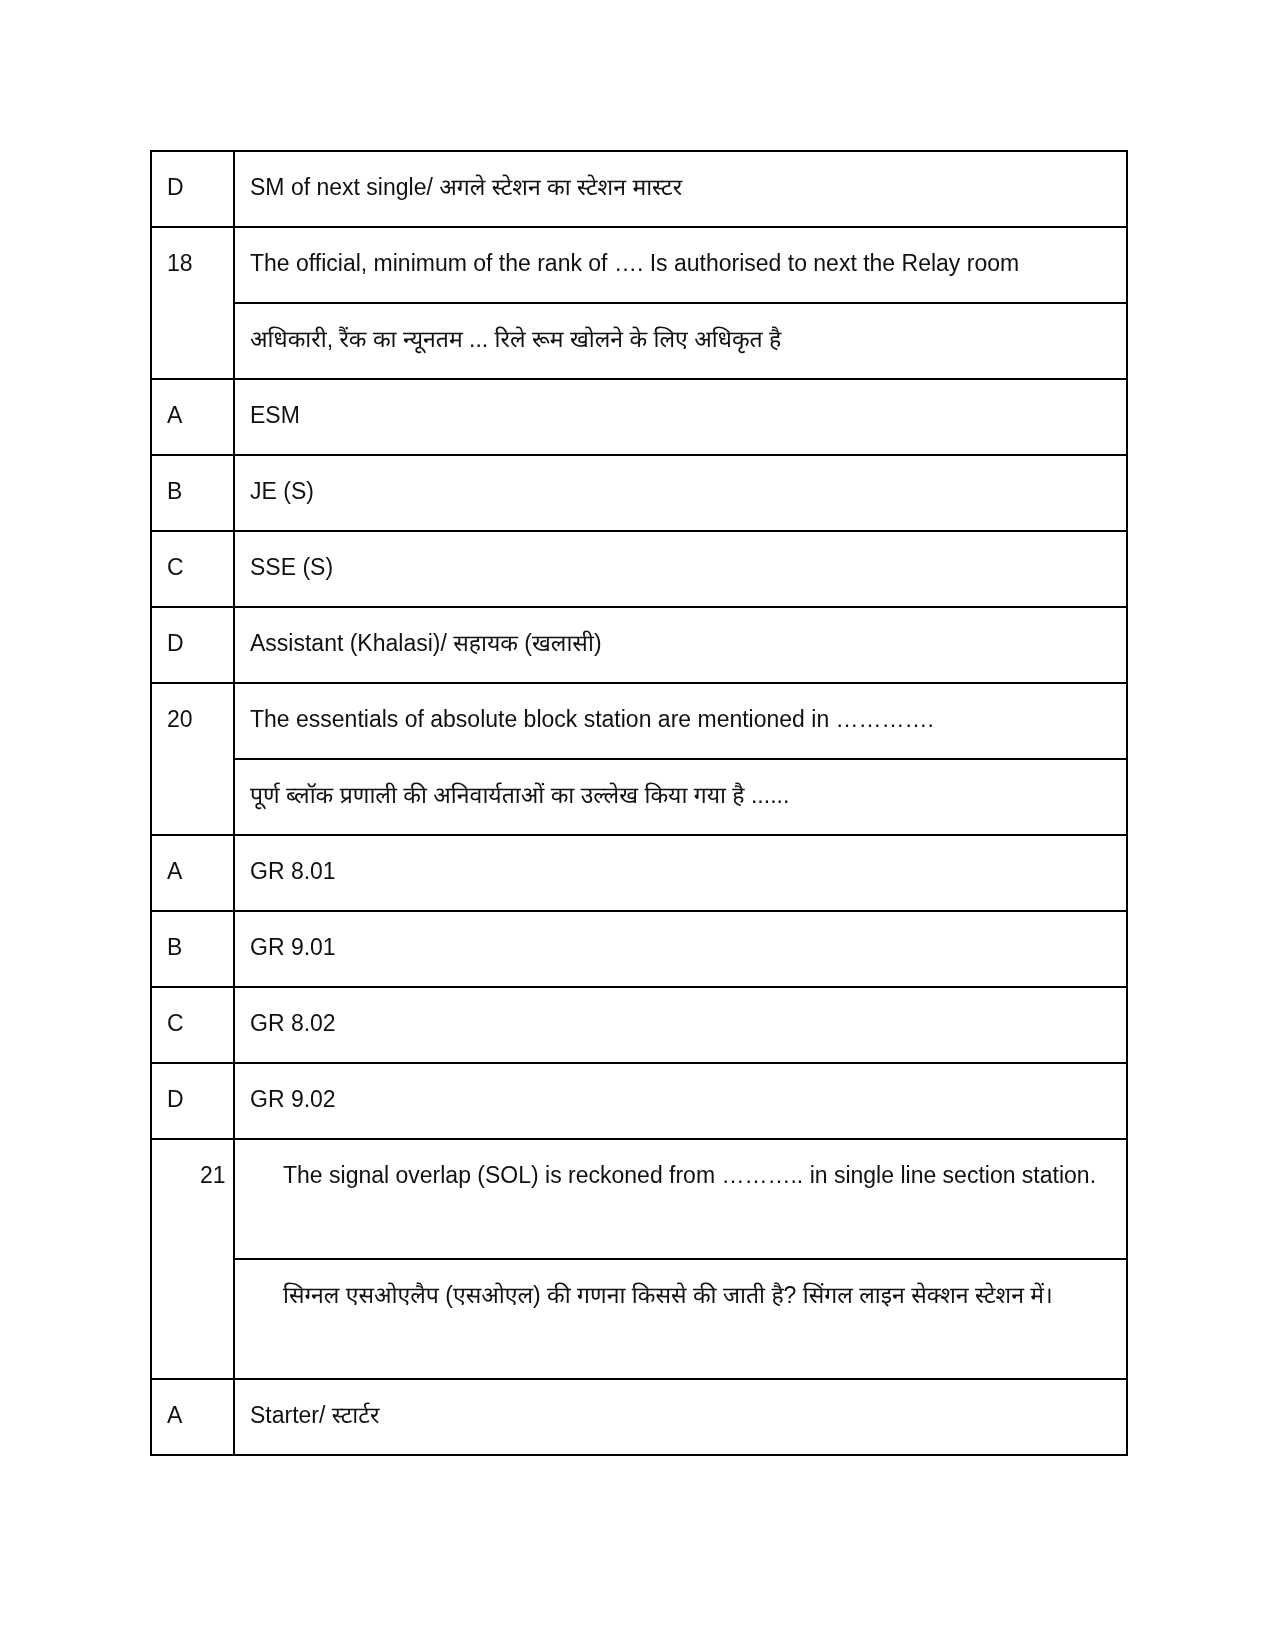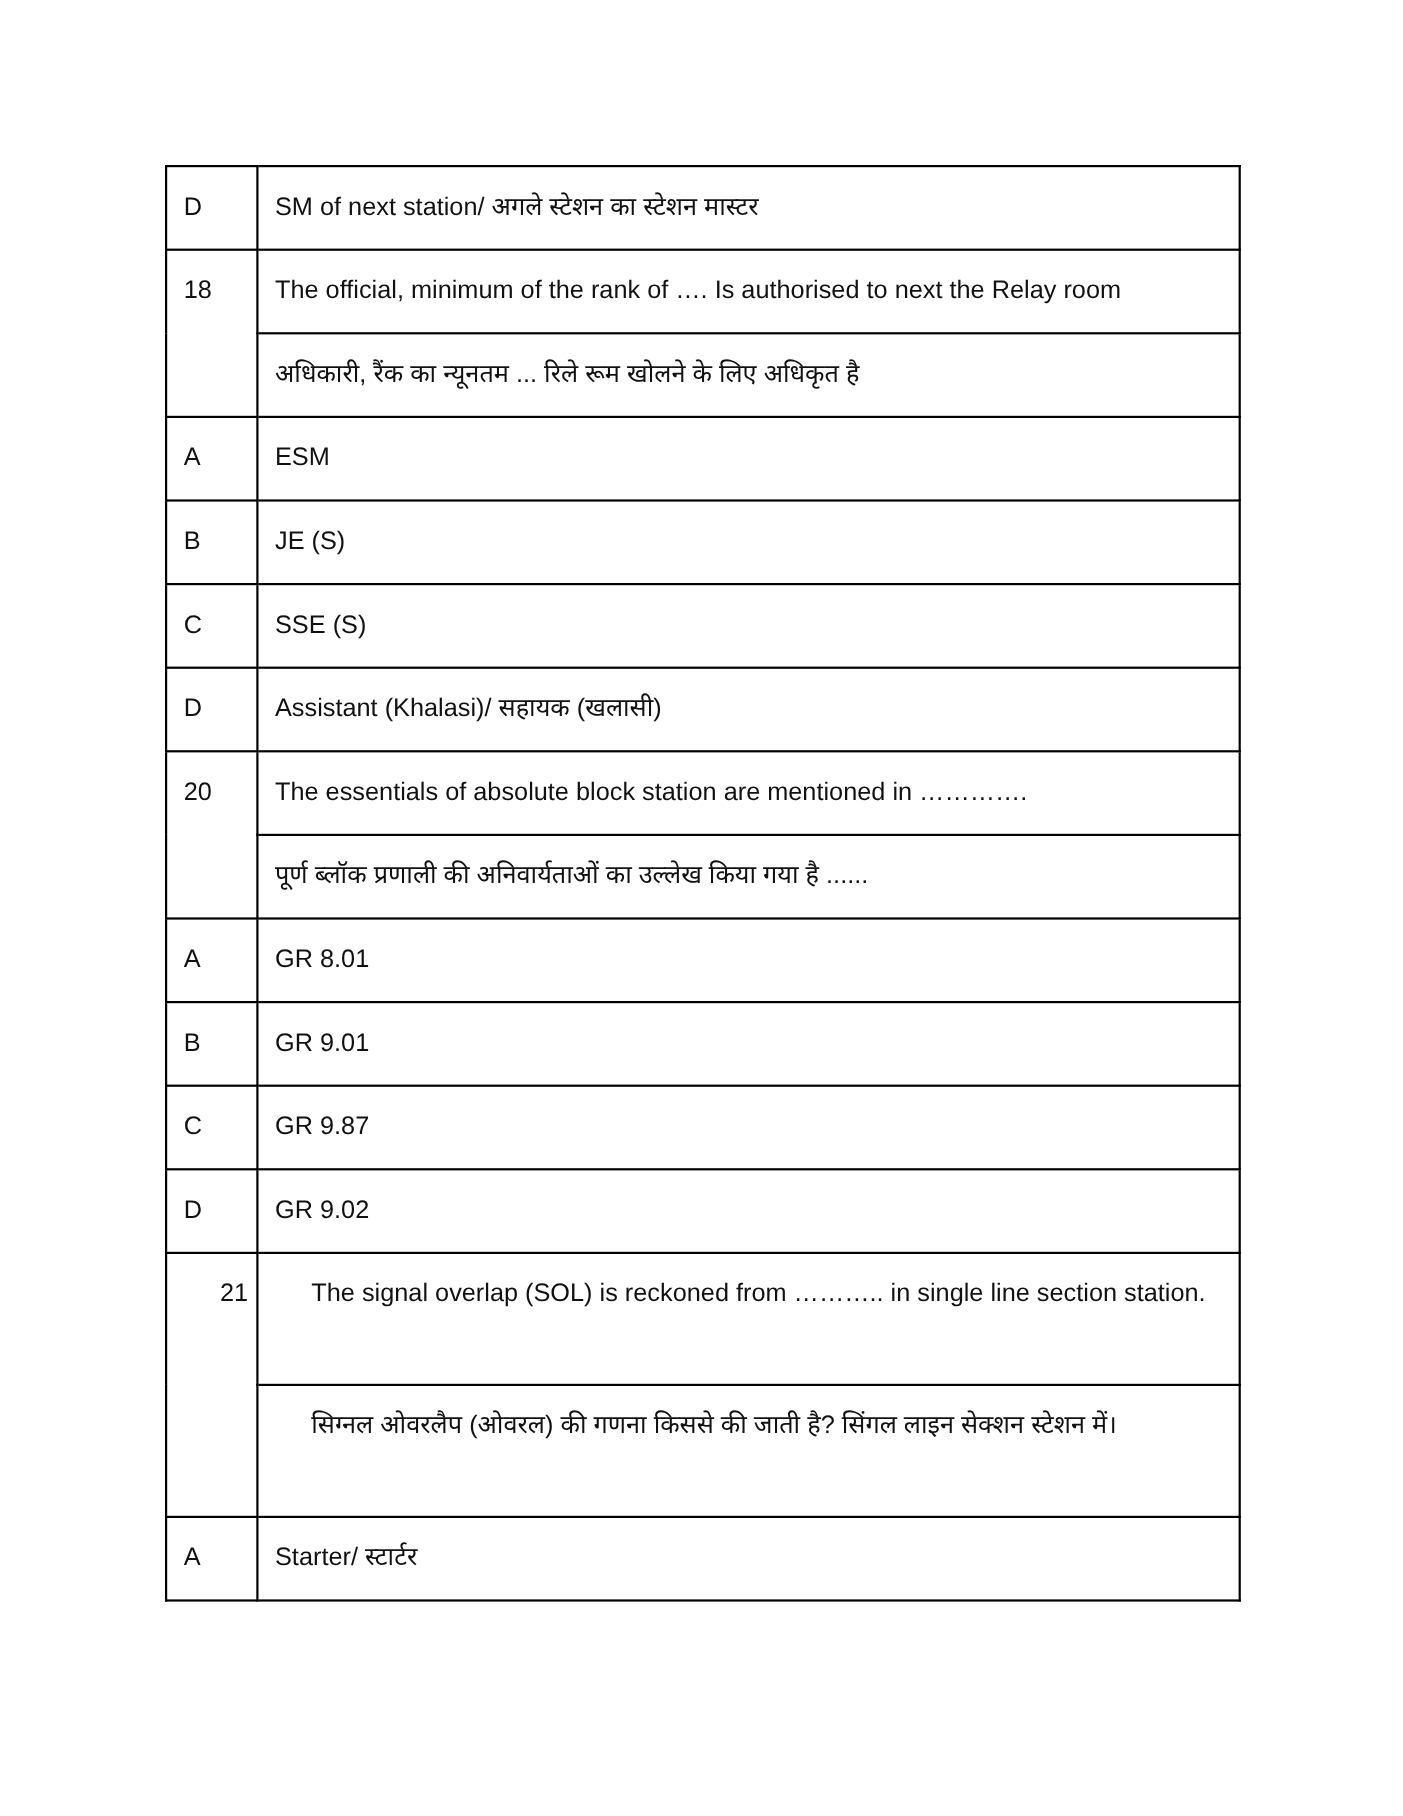--- a/index.html
+++ b/index.html
@@ -16,21 +16,21 @@
   tr.r1 td { height: 76px; }
   tr.r2 td { height: 120px; padding-left: 48px; }
 </style>
 </head>
 <body>
 
 <table class="qtable">
   <tbody>
       <tr class="r1">
     <td class="num">D</td>
-    <td>SM of next station/ अगले स्टेशन का स्टेशन मास्टर</td>
+    <td>SM of next single/ अगले स्टेशन का स्टेशन मास्टर</td>
   </tr>
   <tr class="r1">
     <td class="num" rowspan="2">18</td>
     <td>The official, minimum of the rank of ….  Is authorised to next the Relay room</td>
   </tr>
   <tr class="r1">
     <td>अधिकारी, रैंक का न्यूनतम ...  रिले रूम खोलने के लिए अधिकृत है</td>
   </tr>
   <tr class="r1">
     <td class="num">A</td>
@@ -58,31 +58,31 @@
   <tr class="r1">
     <td class="num">A</td>
     <td>GR 8.01</td>
   </tr>
   <tr class="r1">
     <td class="num">B</td>
     <td>GR 9.01</td>
   </tr>
   <tr class="r1">
     <td class="num">C</td>
-    <td>GR 9.87</td>
+    <td>GR 8.02</td>
   </tr>
   <tr class="r1">
     <td class="num">D</td>
     <td>GR 9.02</td>
   </tr>
   <tr class="r2">
     <td class="num" rowspan="2">21</td>
     <td>The signal overlap (SOL) is reckoned from ……….. in single line section station.</td>
   </tr>
   <tr class="r2">
-    <td>सिग्नल ओवरलैप (ओवरल) की गणना किससे की जाती है? सिंगल लाइन सेक्शन स्टेशन में।</td>
+    <td>सिग्नल एसओएलैप (एसओएल) की गणना किससे की जाती है? सिंगल लाइन सेक्शन स्टेशन में।</td>
   </tr>
   <tr class="r1">
     <td class="num">A</td>
     <td>Starter/ स्टार्टर</td>
   </tr>
 </tbody>
   </table>
 
 </body></html>

